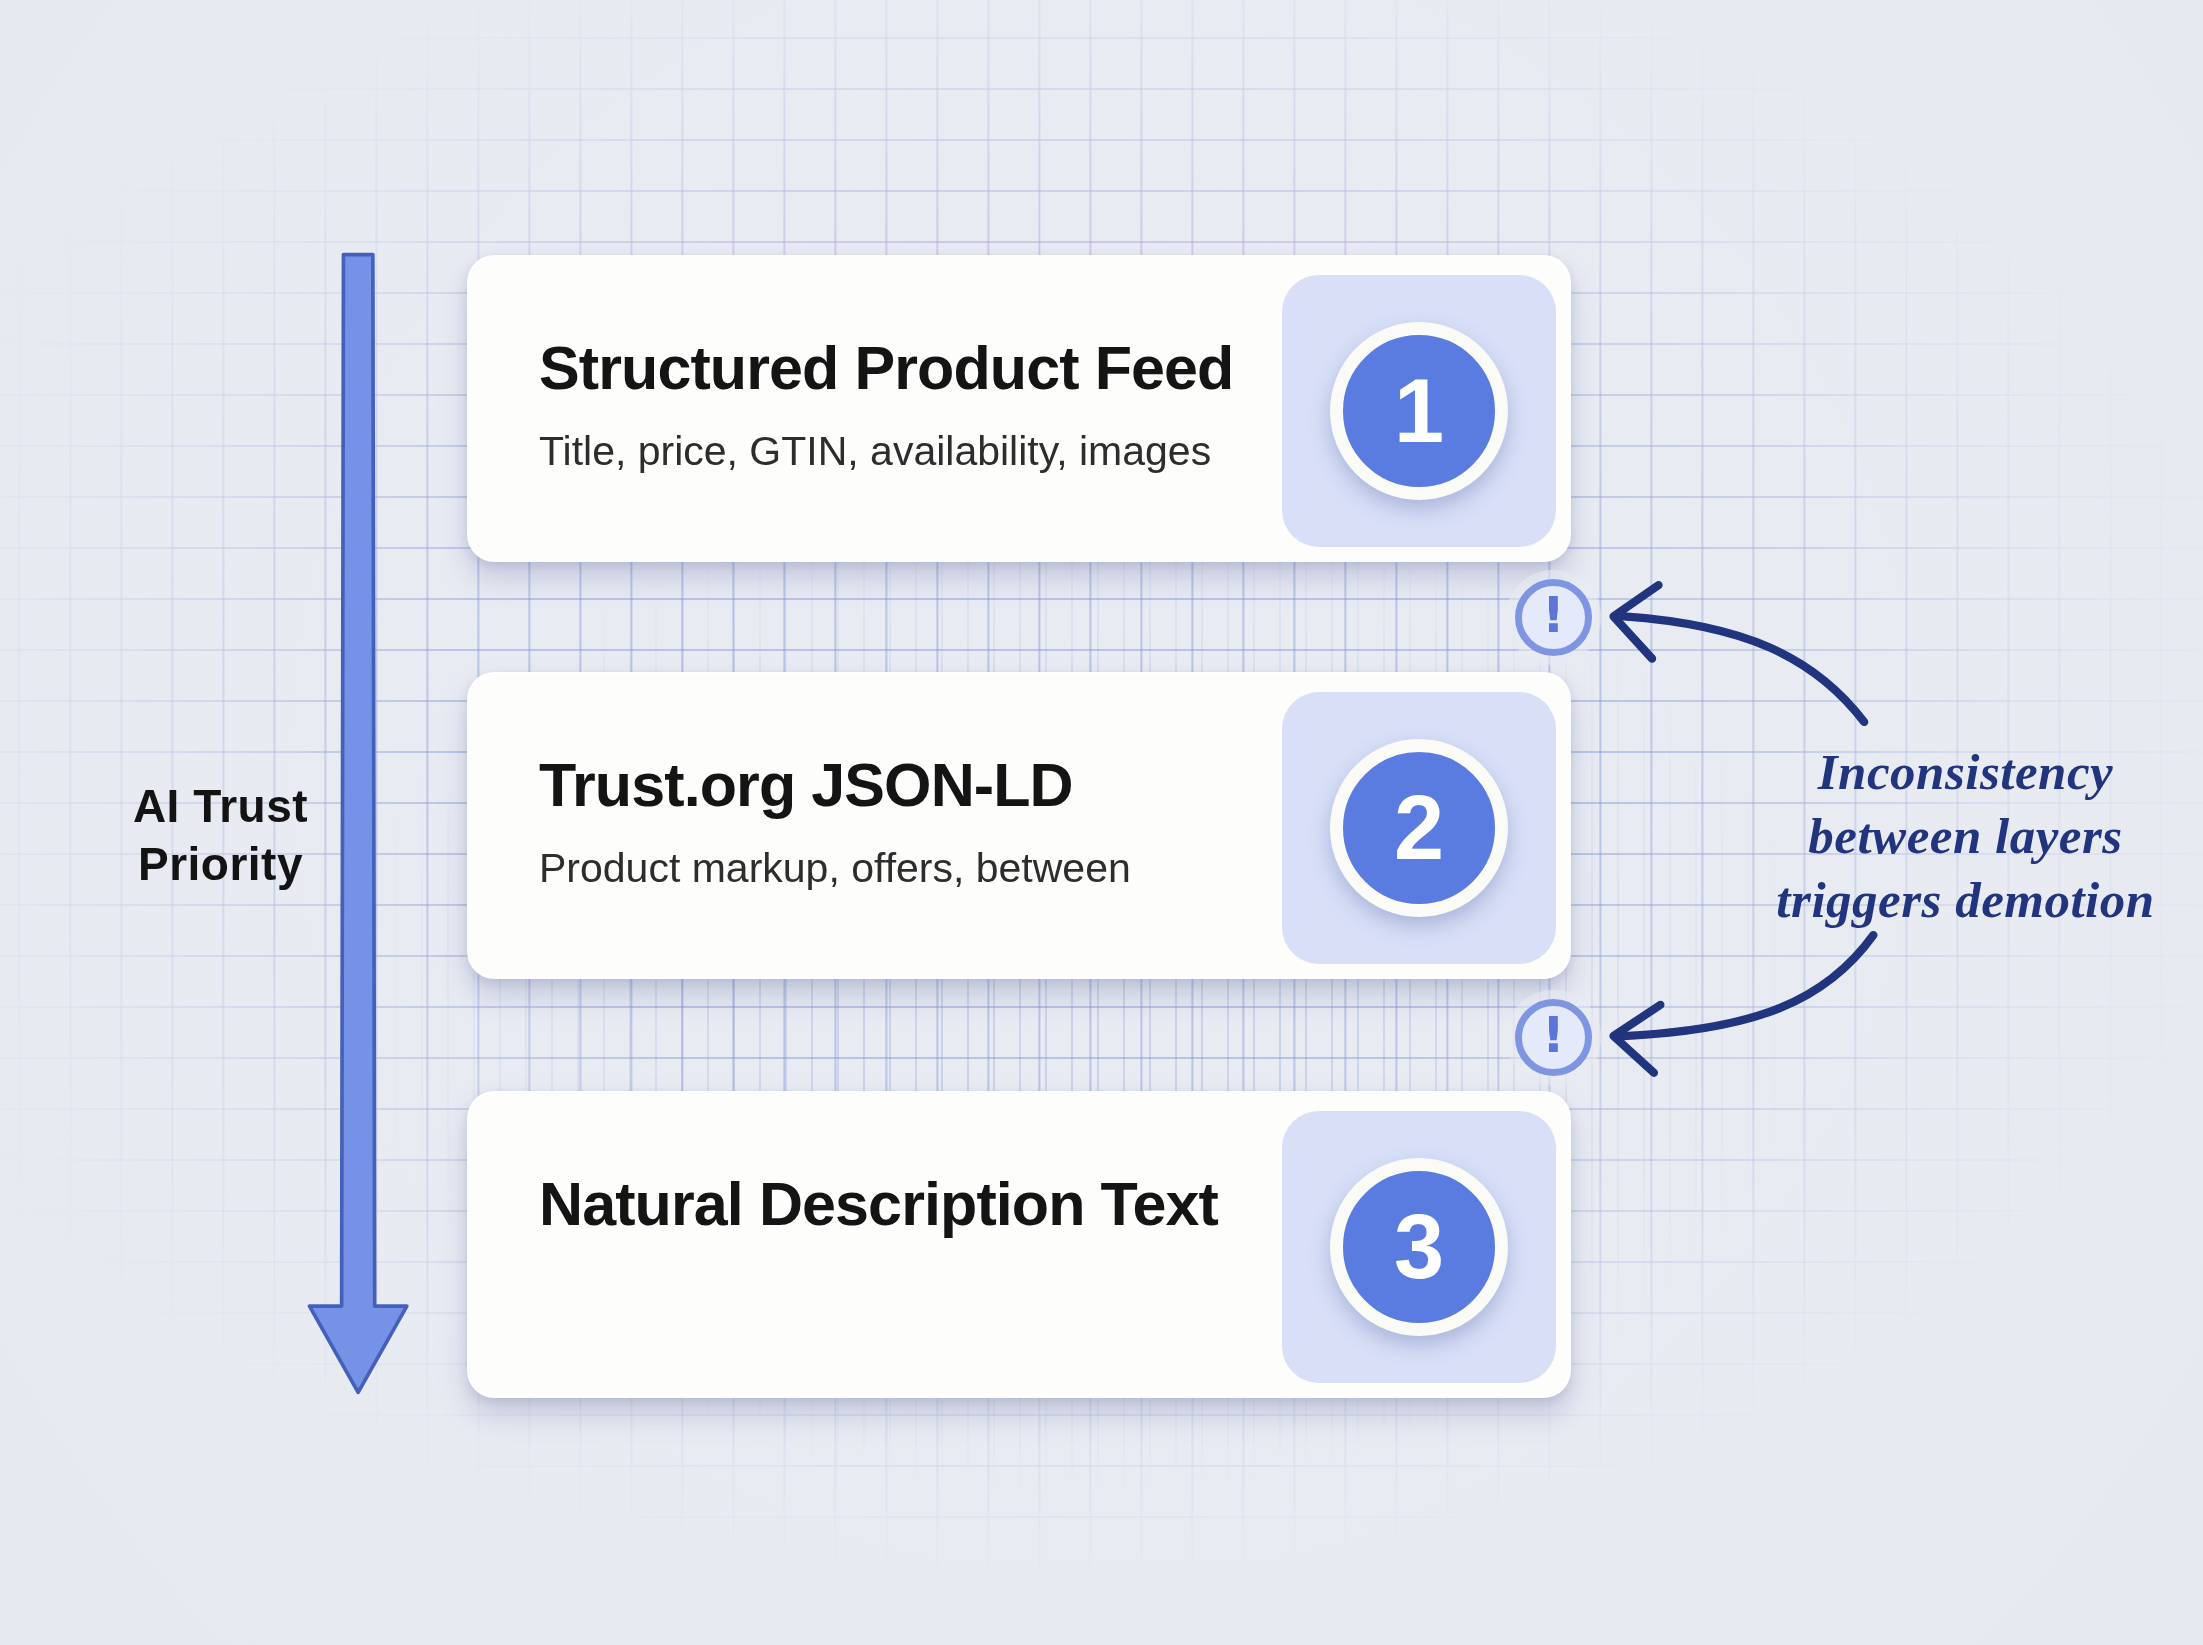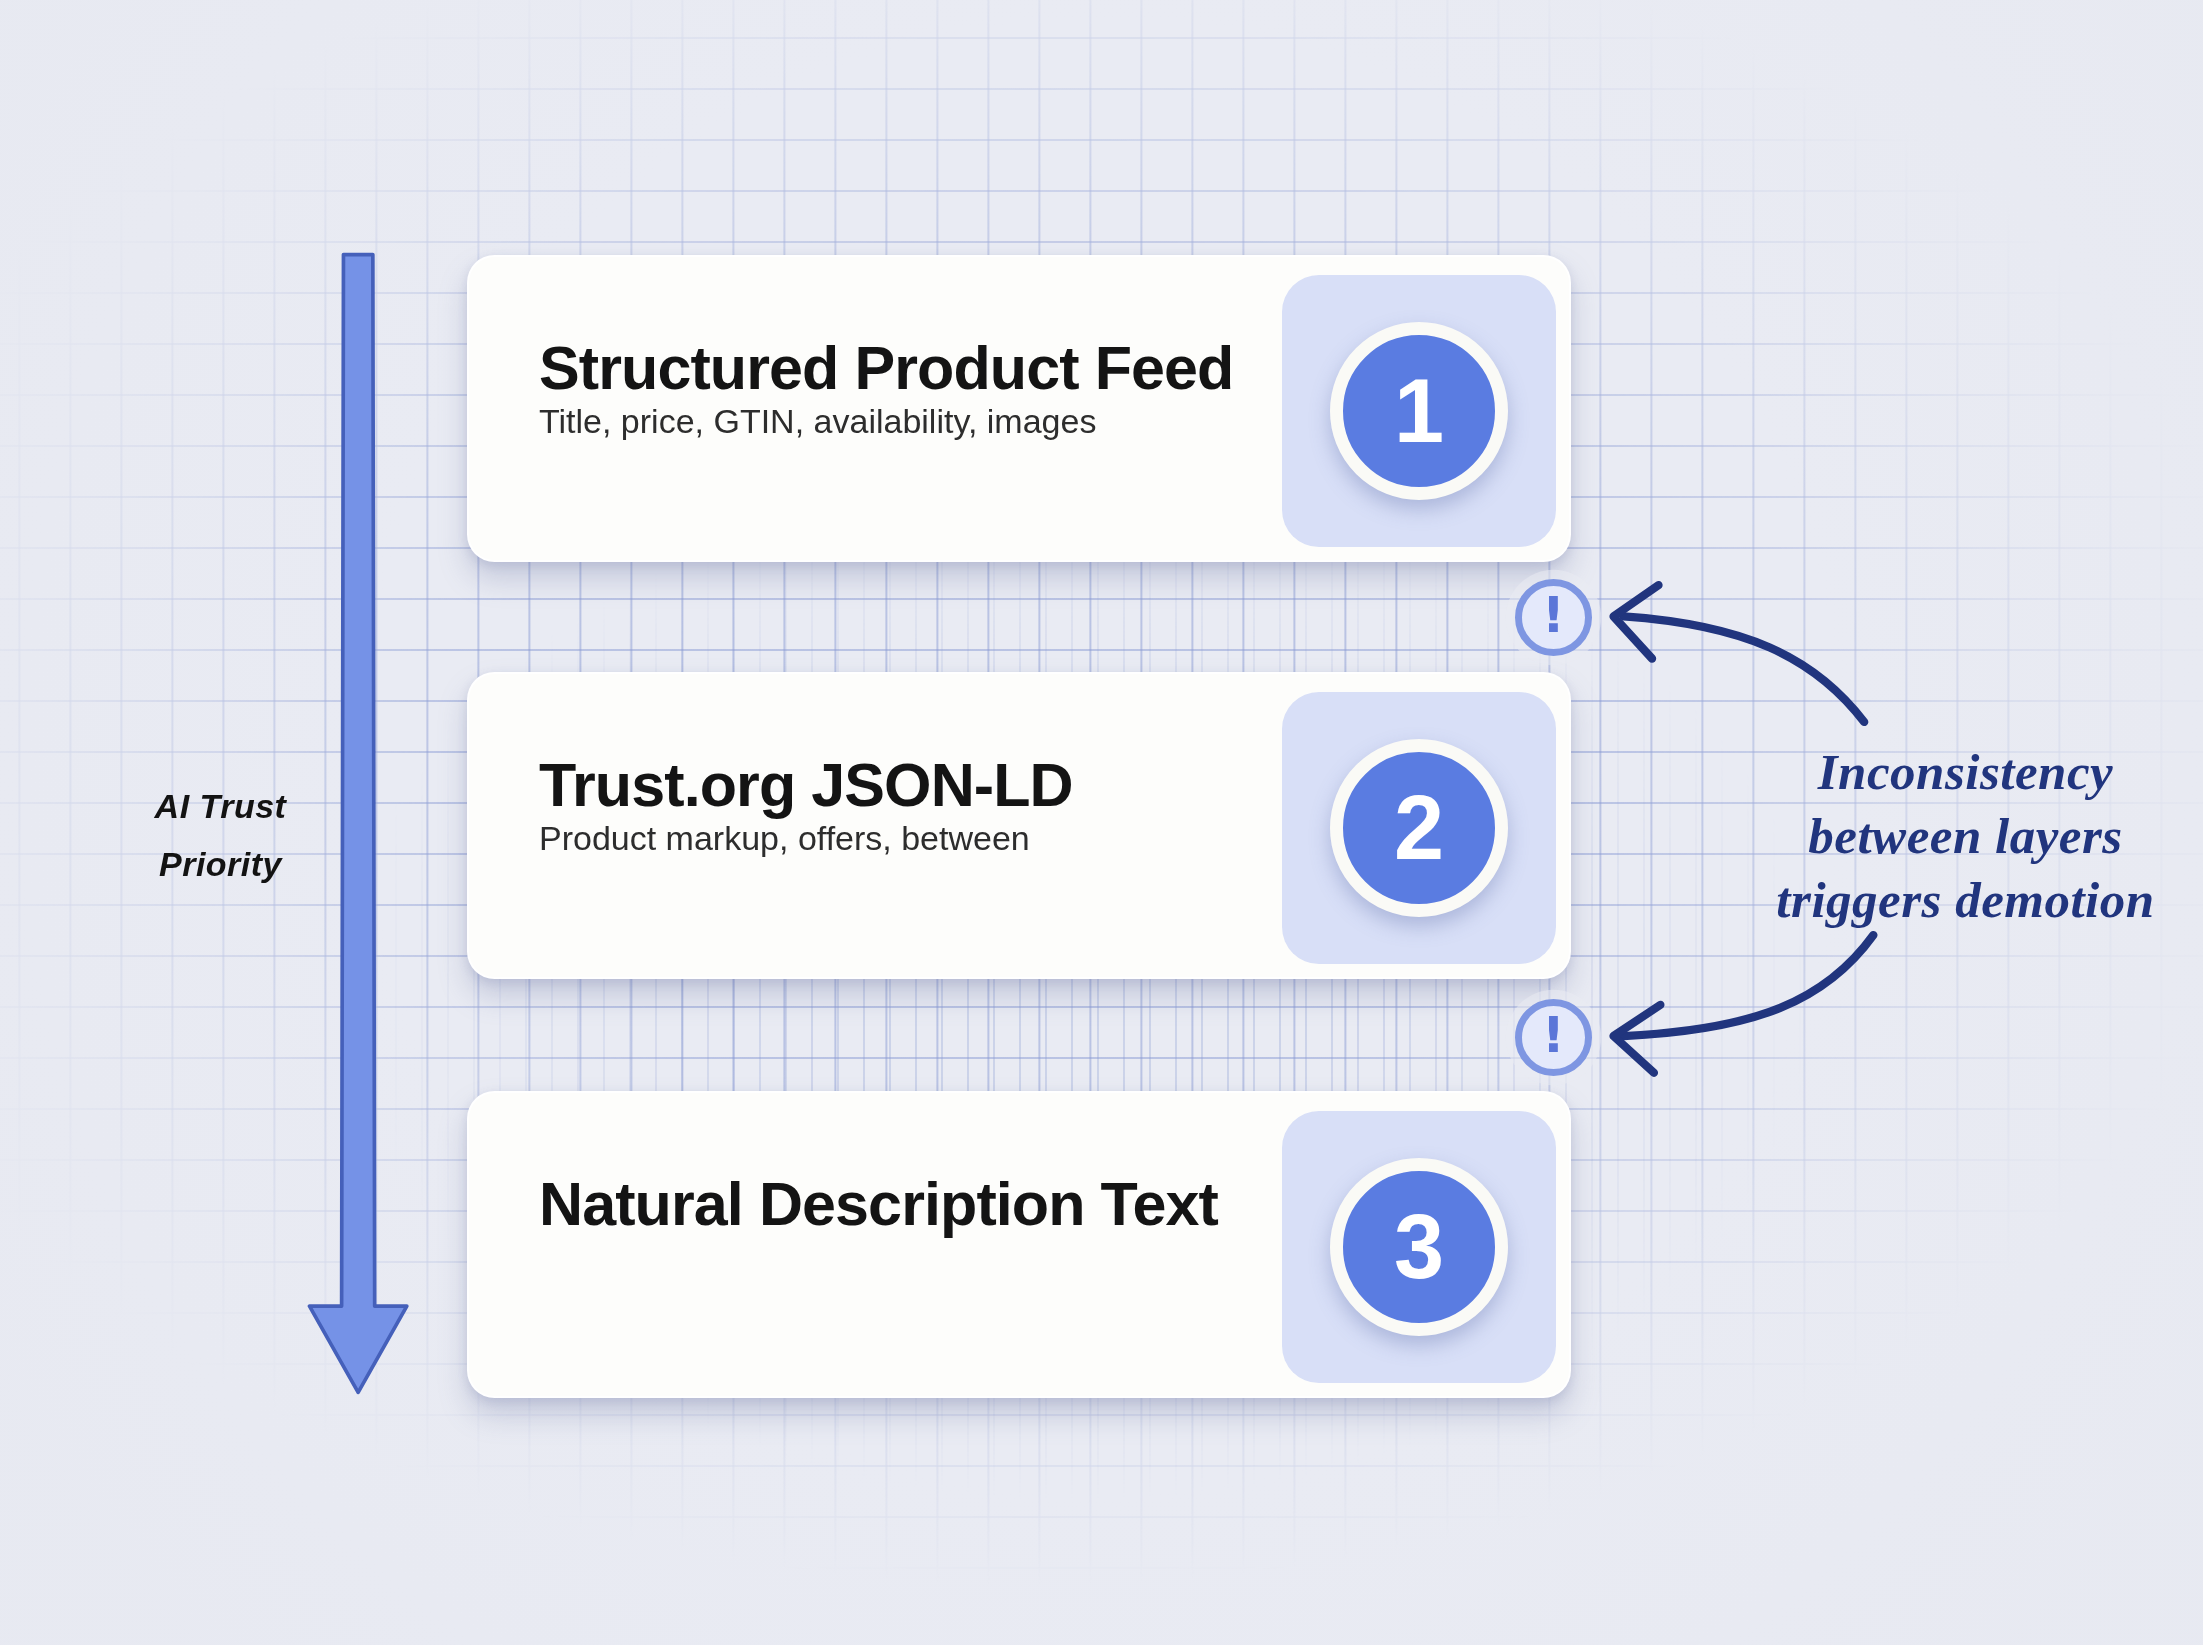--- a/index.html
+++ b/index.html
@@ -28,41 +28,41 @@
   }
   .vignette{
     position:absolute;inset:0;
     background:radial-gradient(circle at 50% 46%, rgba(233,235,243,0) 52%, rgba(231,233,241,0.78) 90%);
   }
   
   .arrow-overlay{position:absolute;inset:0;pointer-events:none;}
   
   .axis-label{
     position:absolute;left:81px;top:777px;width:279px;
-    text-align:center;font-weight:700;font-size:34px;line-height:58px;
-    color:#131313;letter-spacing:0.5px;font-style:italic;
+    text-align:center;font-weight:700;font-size:46px;line-height:58px;
+    color:#131313;letter-spacing:0.5px;
   }
   
   .card{
     position:absolute;left:467px;width:1104px;height:307px;
     background:#fdfdfb;border-radius:27.5px;
     border:2.8px solid rgba(255,255,255,0.85);box-sizing:border-box;
     box-shadow:0 16.5px 29px rgba(105,115,160,0.28), 0 3.7px 9.2px rgba(105,115,160,0.16);
   }
   .card1{top:255px;}
   .card2{top:672px;}
   .card3{top:1091px;}
   .card-text{position:absolute;left:70px;top:77px;right:312px;}
   .card-title{
     font-size:61px;font-weight:700;color:#141414;
     letter-spacing:-0.9px;line-height:1.12;white-space:nowrap;
   }
   .card-sub{
-    font-size:34px;font-weight:400;color:#2d2d2d;
-    white-space:nowrap;
+    font-size:41px;font-weight:400;color:#2d2d2d;
+    margin-top:26px;white-space:nowrap;
   }
   .badge-panel{
     position:absolute;top:18.4px;right:13px;width:274px;height:272px;
     background:#d8dff7;border-radius:37px;
   }
   .badge-circle{
     position:absolute;top:50%;left:50%;transform:translate(-50%,-50%);
     width:152px;height:152px;border-radius:50%;
     background:#5a7ce1;border:13.8px solid #fafaf6;
     box-shadow:0 9.2px 20px rgba(90,105,165,0.35);

